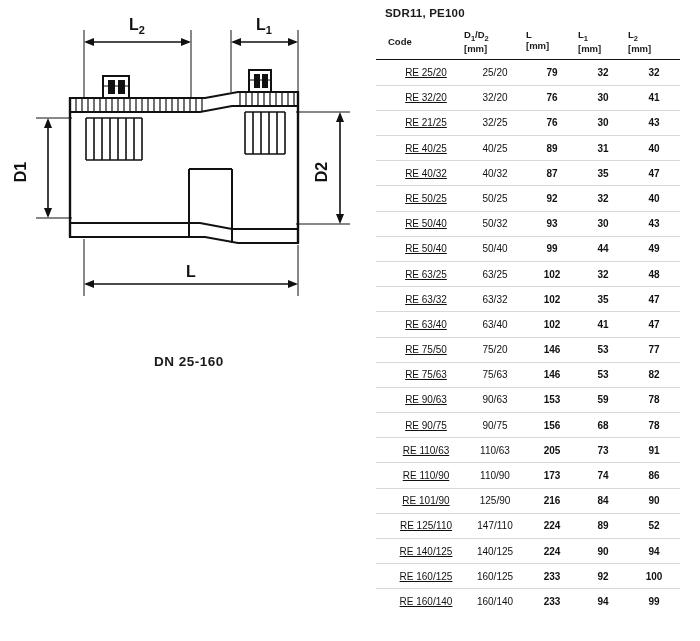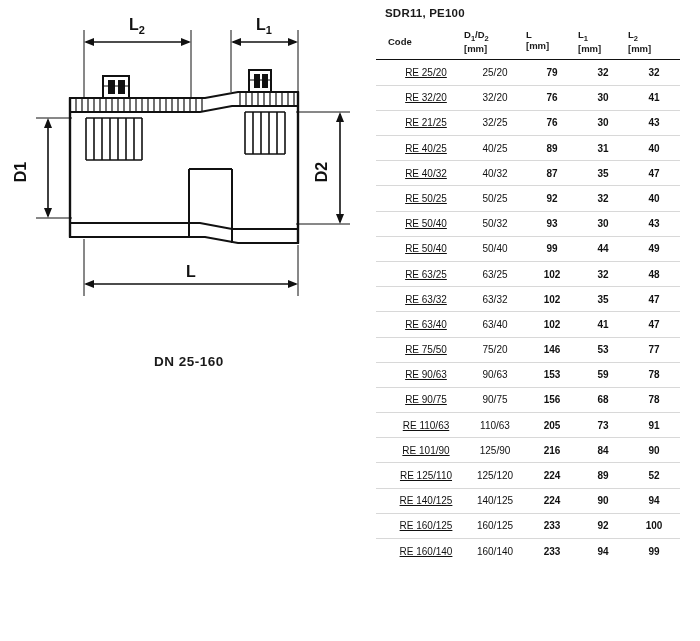--- a/index.html
+++ b/index.html
@@ -367,20 +367,27 @@
             <td class="bold">47</td>
           </tr>
           <tr>
             <td class="code">RE 75/50</td>
             <td>75/20</td>
             <td class="bold">146</td>
             <td class="bold">53</td>
             <td class="bold">77</td>
           </tr>
           <tr>
+            <td class="code">RE 75/63</td>
+            <td>75/63</td>
+            <td class="bold">146</td>
+            <td class="bold">53</td>
+            <td class="bold">82</td>
+          </tr>
+          <tr>
             <td class="code">RE 90/63</td>
             <td>90/63</td>
             <td class="bold">153</td>
             <td class="bold">59</td>
             <td class="bold">78</td>
           </tr>
           <tr>
             <td class="code">RE 90/75</td>
             <td>90/75</td>
             <td class="bold">156</td>
@@ -388,29 +395,36 @@
             <td class="bold">78</td>
           </tr>
           <tr>
             <td class="code">RE 110/63</td>
             <td>110/63</td>
             <td class="bold">205</td>
             <td class="bold">73</td>
             <td class="bold">91</td>
           </tr>
           <tr>
+            <td class="code">RE 110/90</td>
+            <td>110/90</td>
+            <td class="bold">173</td>
+            <td class="bold">74</td>
+            <td class="bold">86</td>
+          </tr>
+          <tr>
             <td class="code">RE 101/90</td>
             <td>125/90</td>
             <td class="bold">216</td>
             <td class="bold">84</td>
             <td class="bold">90</td>
           </tr>
           <tr>
             <td class="code">RE 125/110</td>
-            <td>125/120</td>
+            <td>147/110</td>
             <td class="bold">224</td>
             <td class="bold">89</td>
             <td class="bold">52</td>
           </tr>
           <tr>
             <td class="code">RE 140/125</td>
             <td>140/125</td>
             <td class="bold">224</td>
             <td class="bold">90</td>
             <td class="bold">94</td>

